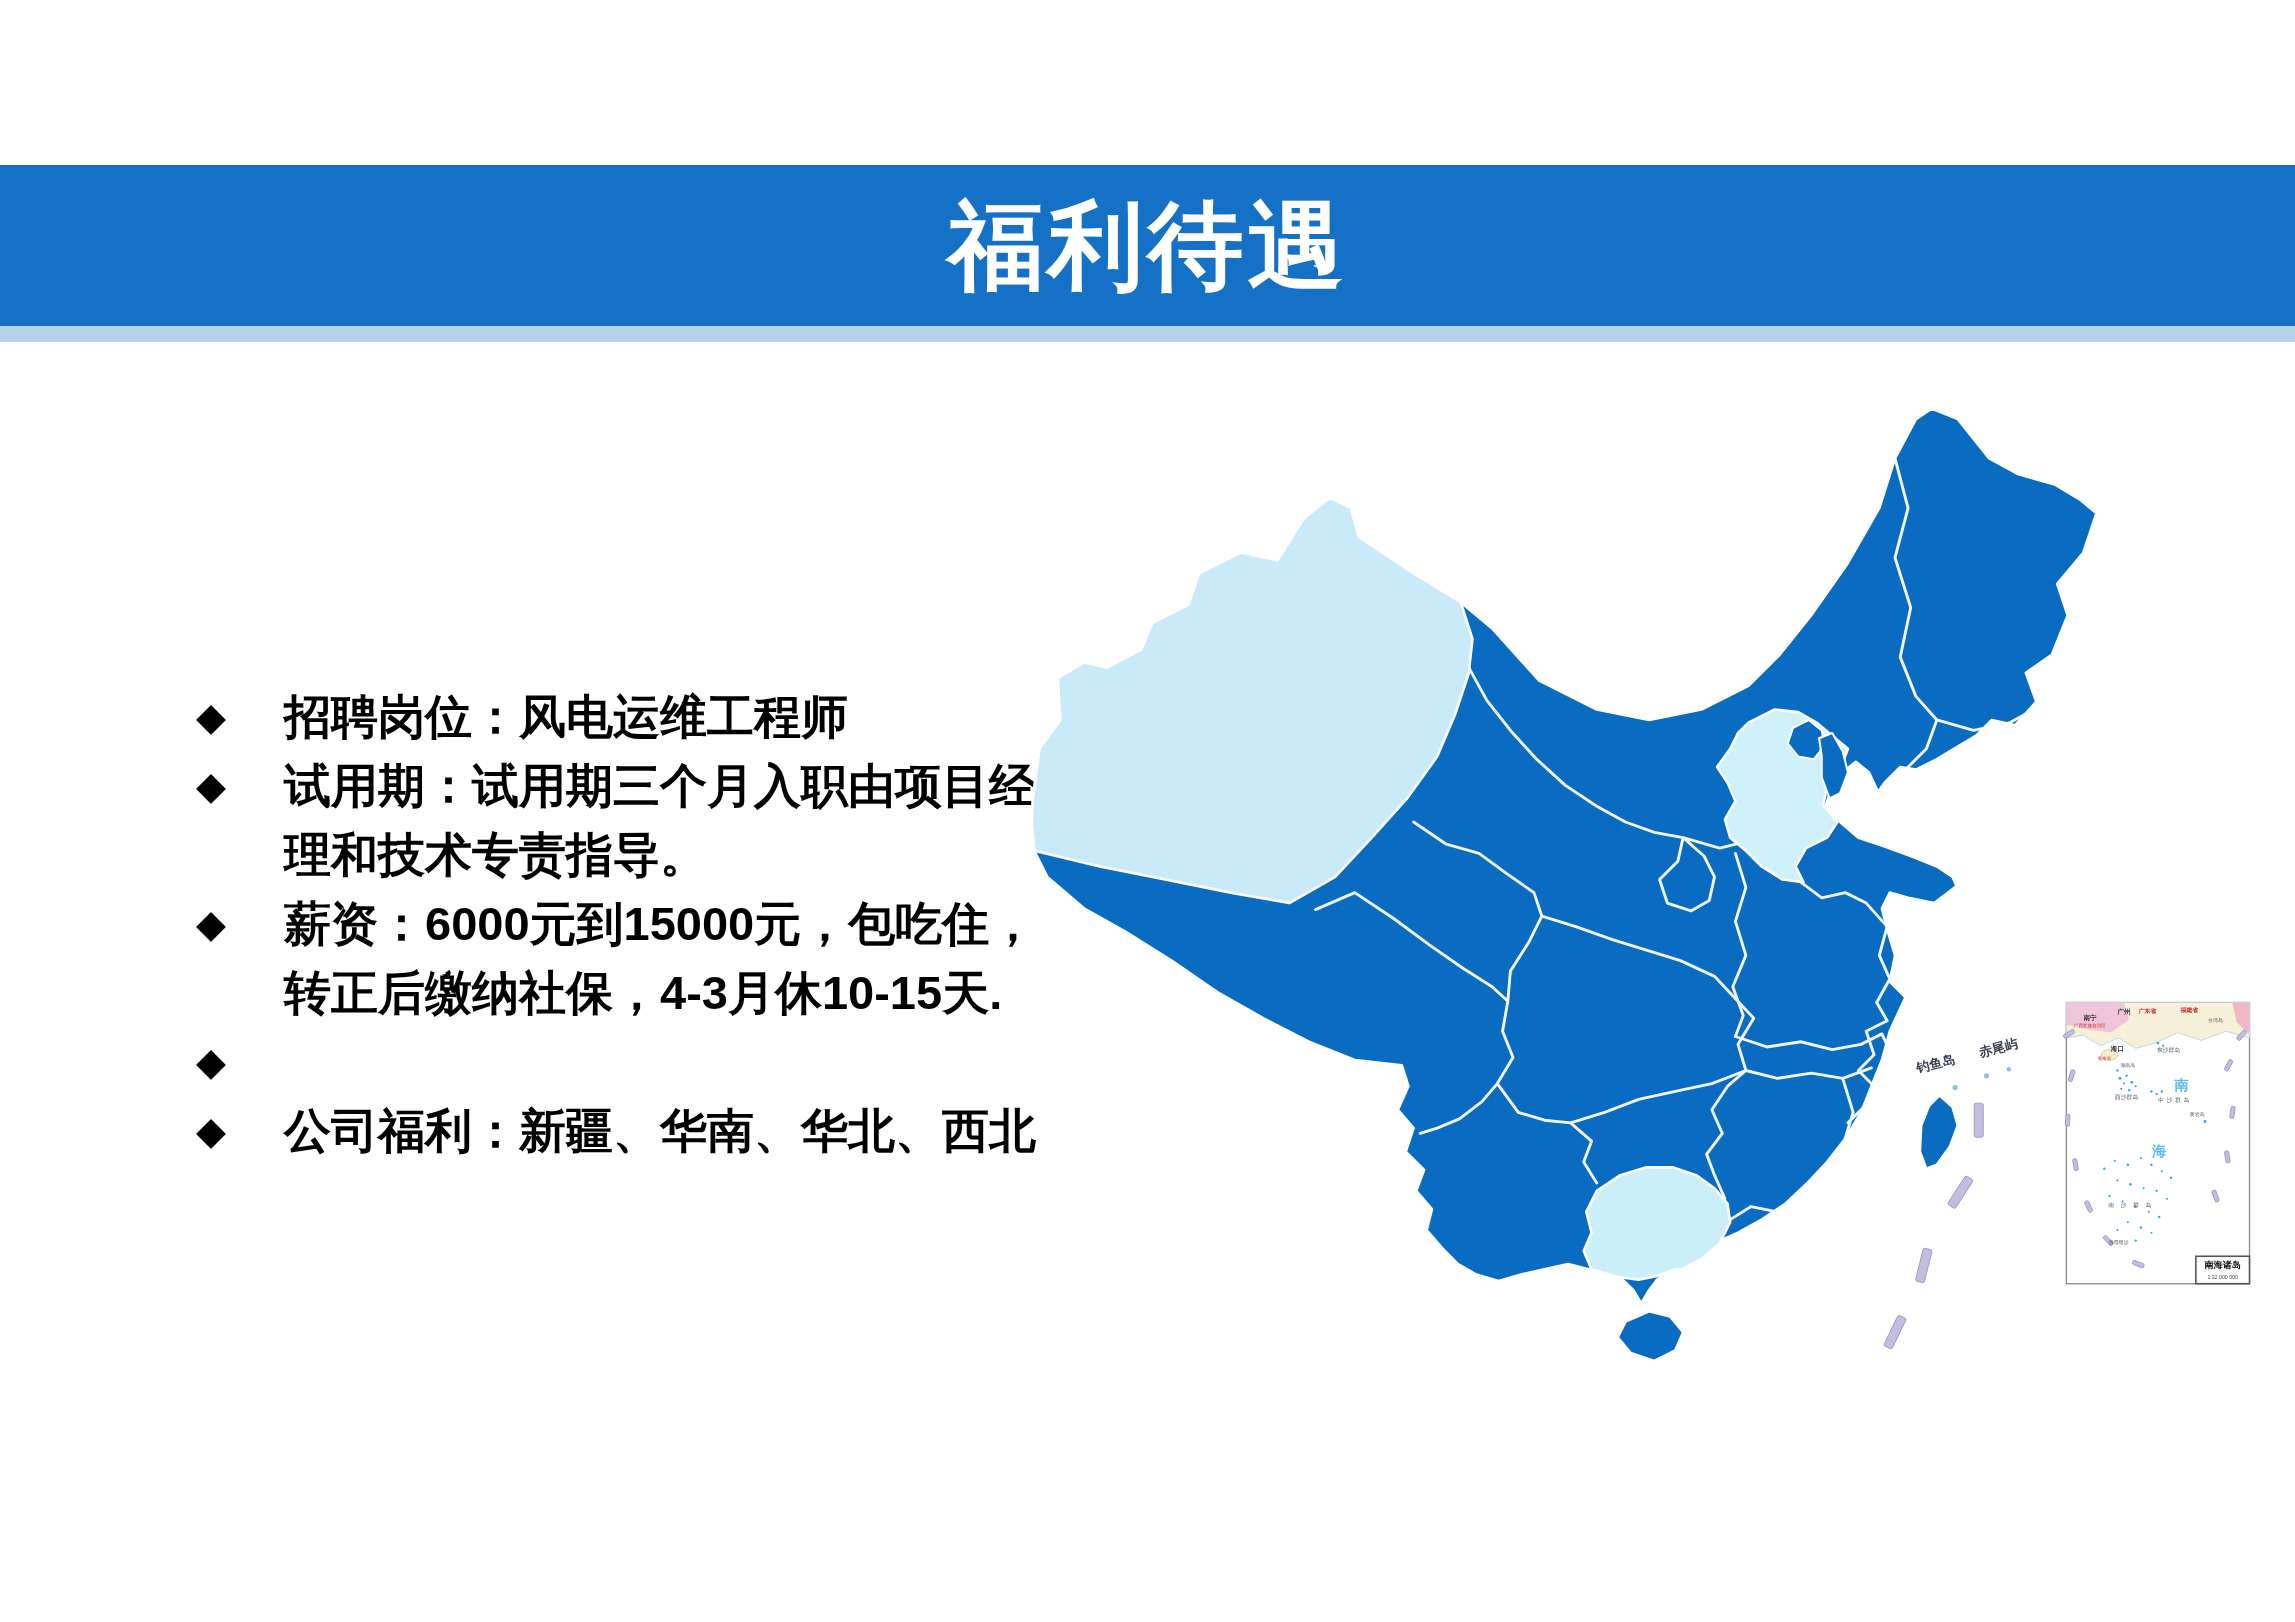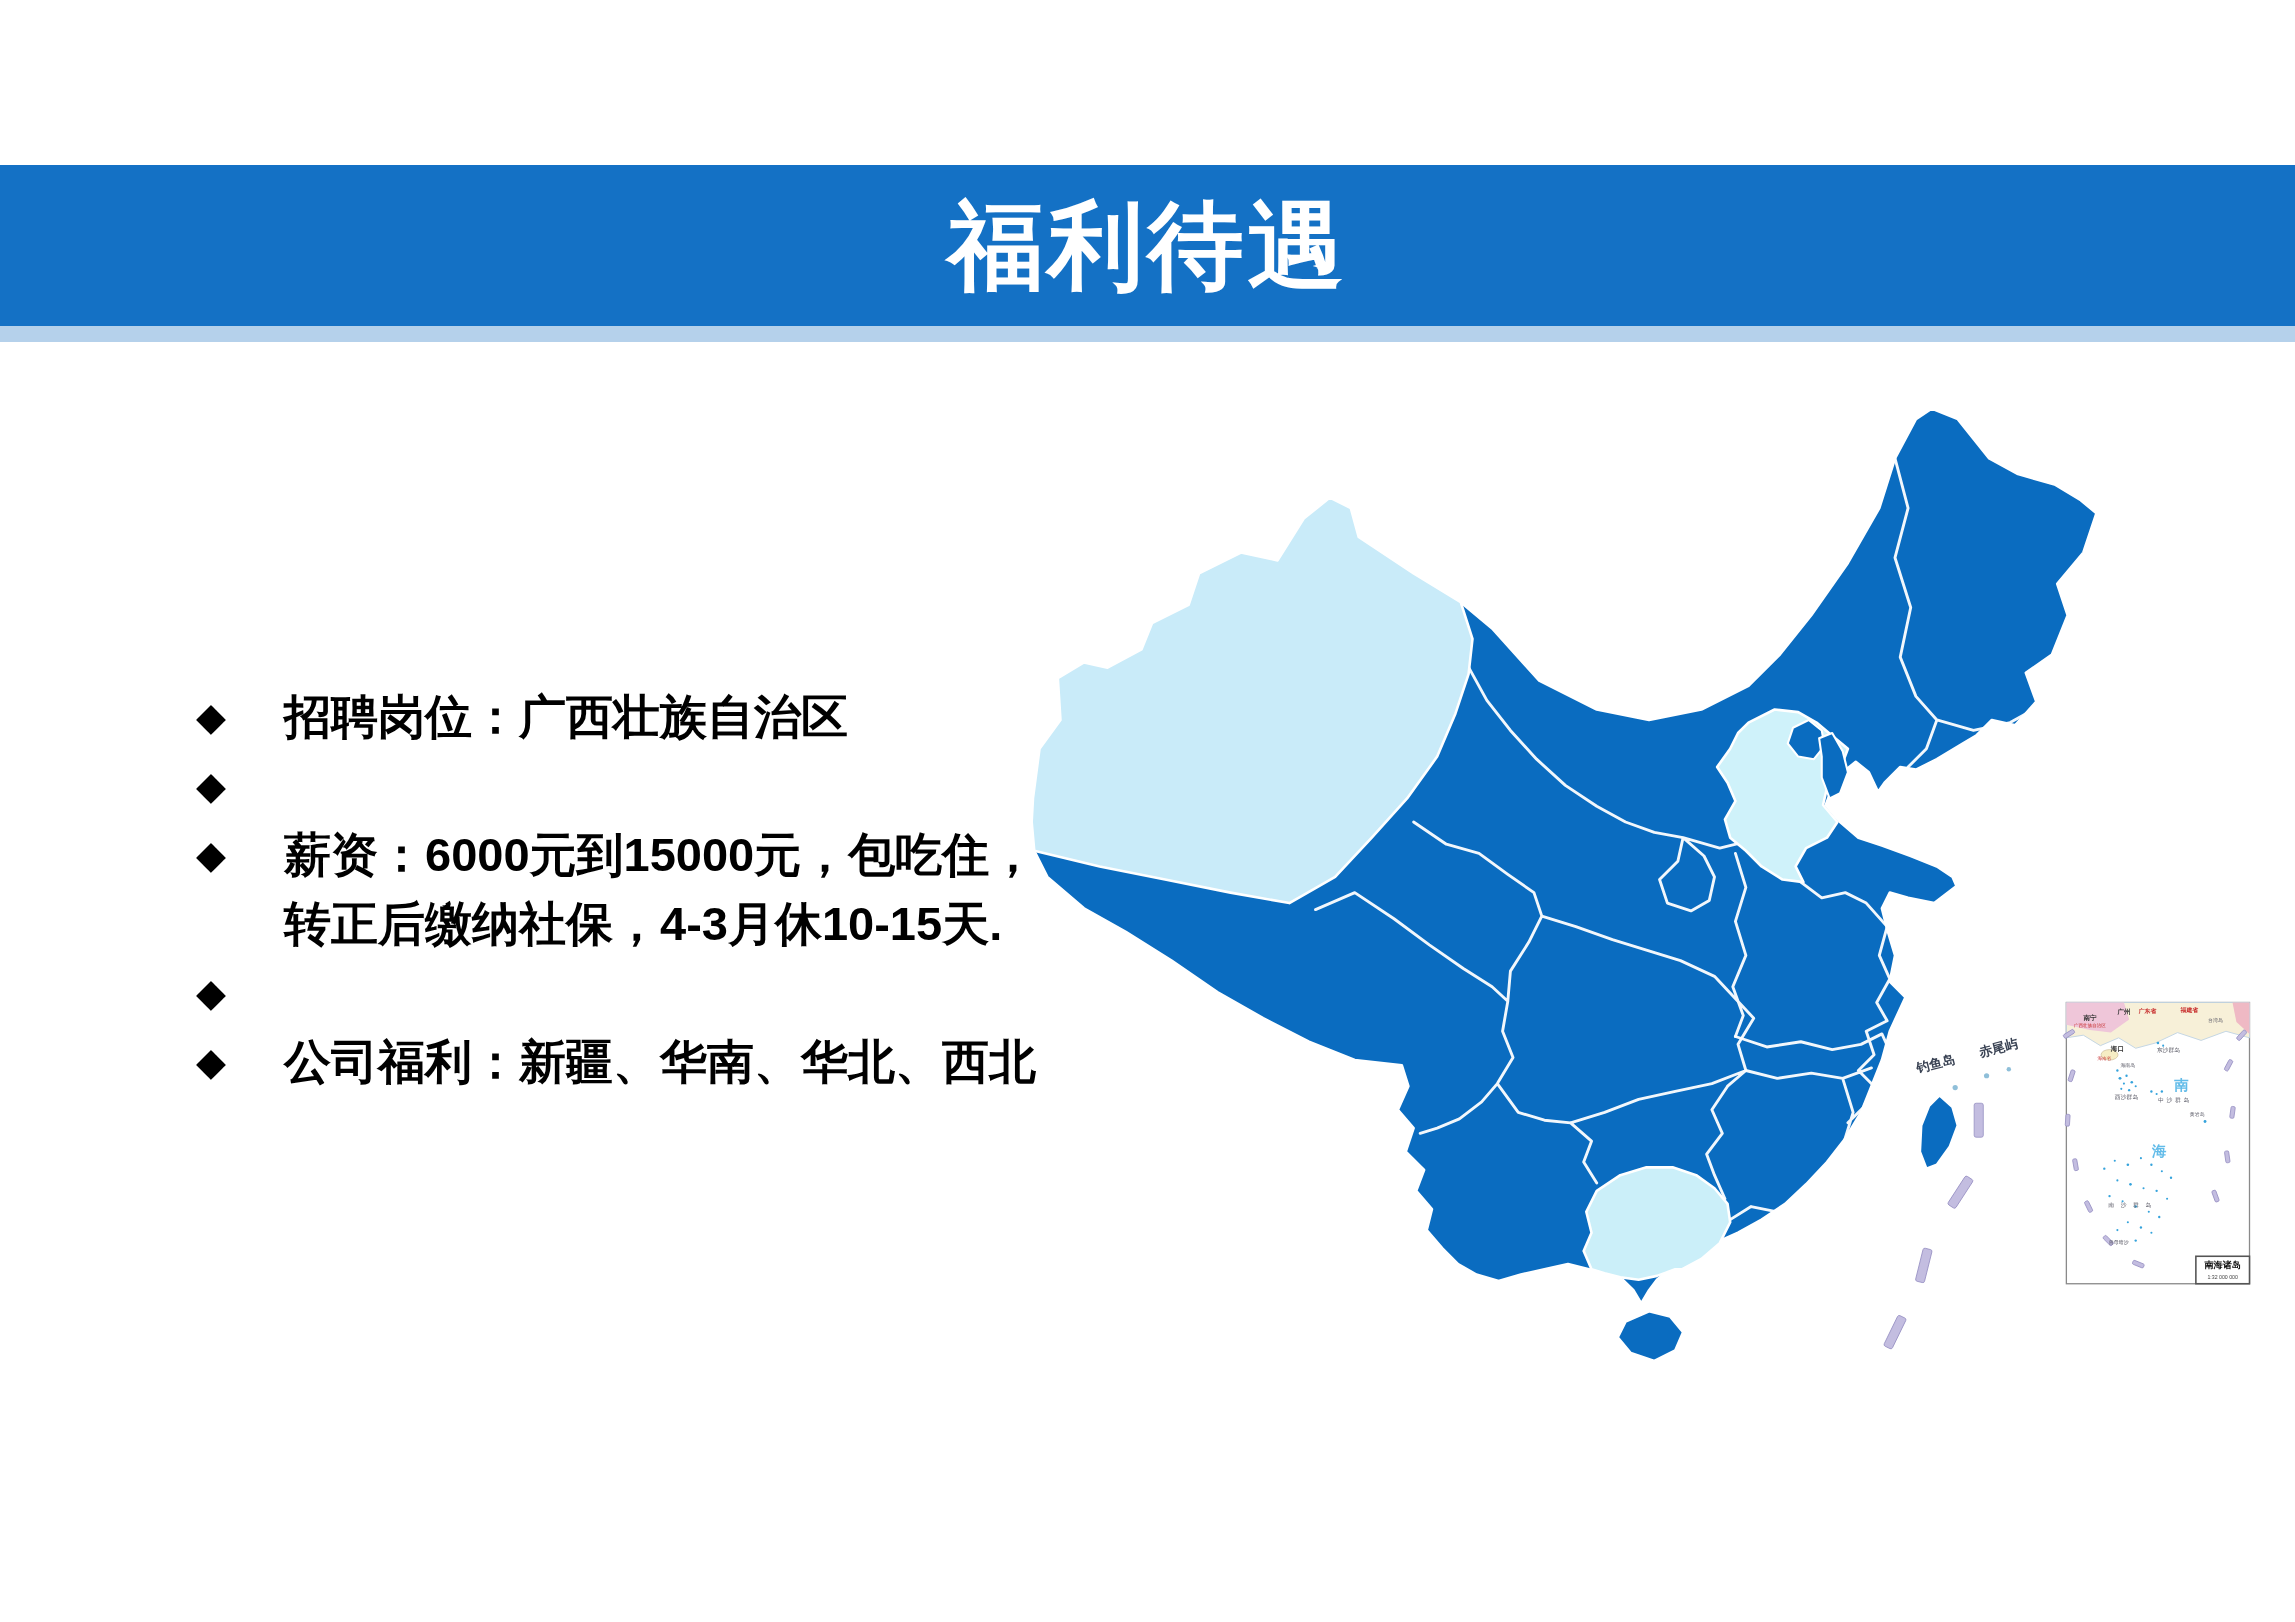--- a/index.html
+++ b/index.html
@@ -52,24 +52,25 @@
 <div class="slide">
 
   <div class="header-bar">
     <div class="page-title">福利待遇</div>
   </div>
   <div class="accent-strip"></div>
 
   <ul class="bullet-list">
     <li>
       <span class="diamond">◆</span>
-      <span class="btext">招聘岗位：广西壮族自治区</span>
-    </li>
-    <li>
-      <span class="diamond">◆</span>
+      <span class="btext">招聘岗位：风电运维工程师</span>
+    </li>
+    <li>
+      <span class="diamond">◆</span>
+      <span class="btext">试用期：试用期三个月入职由项目经理和技术专责指导。</span>
     </li>
     <li>
       <span class="diamond">◆</span>
       <span class="btext">薪资：6000元到15000元，包吃住，转正后缴纳社保，4-3月休10-15天.</span>
     </li>
     <li>
       <span class="diamond">◆</span>
     </li>
     <li>
       <span class="diamond">◆</span>

